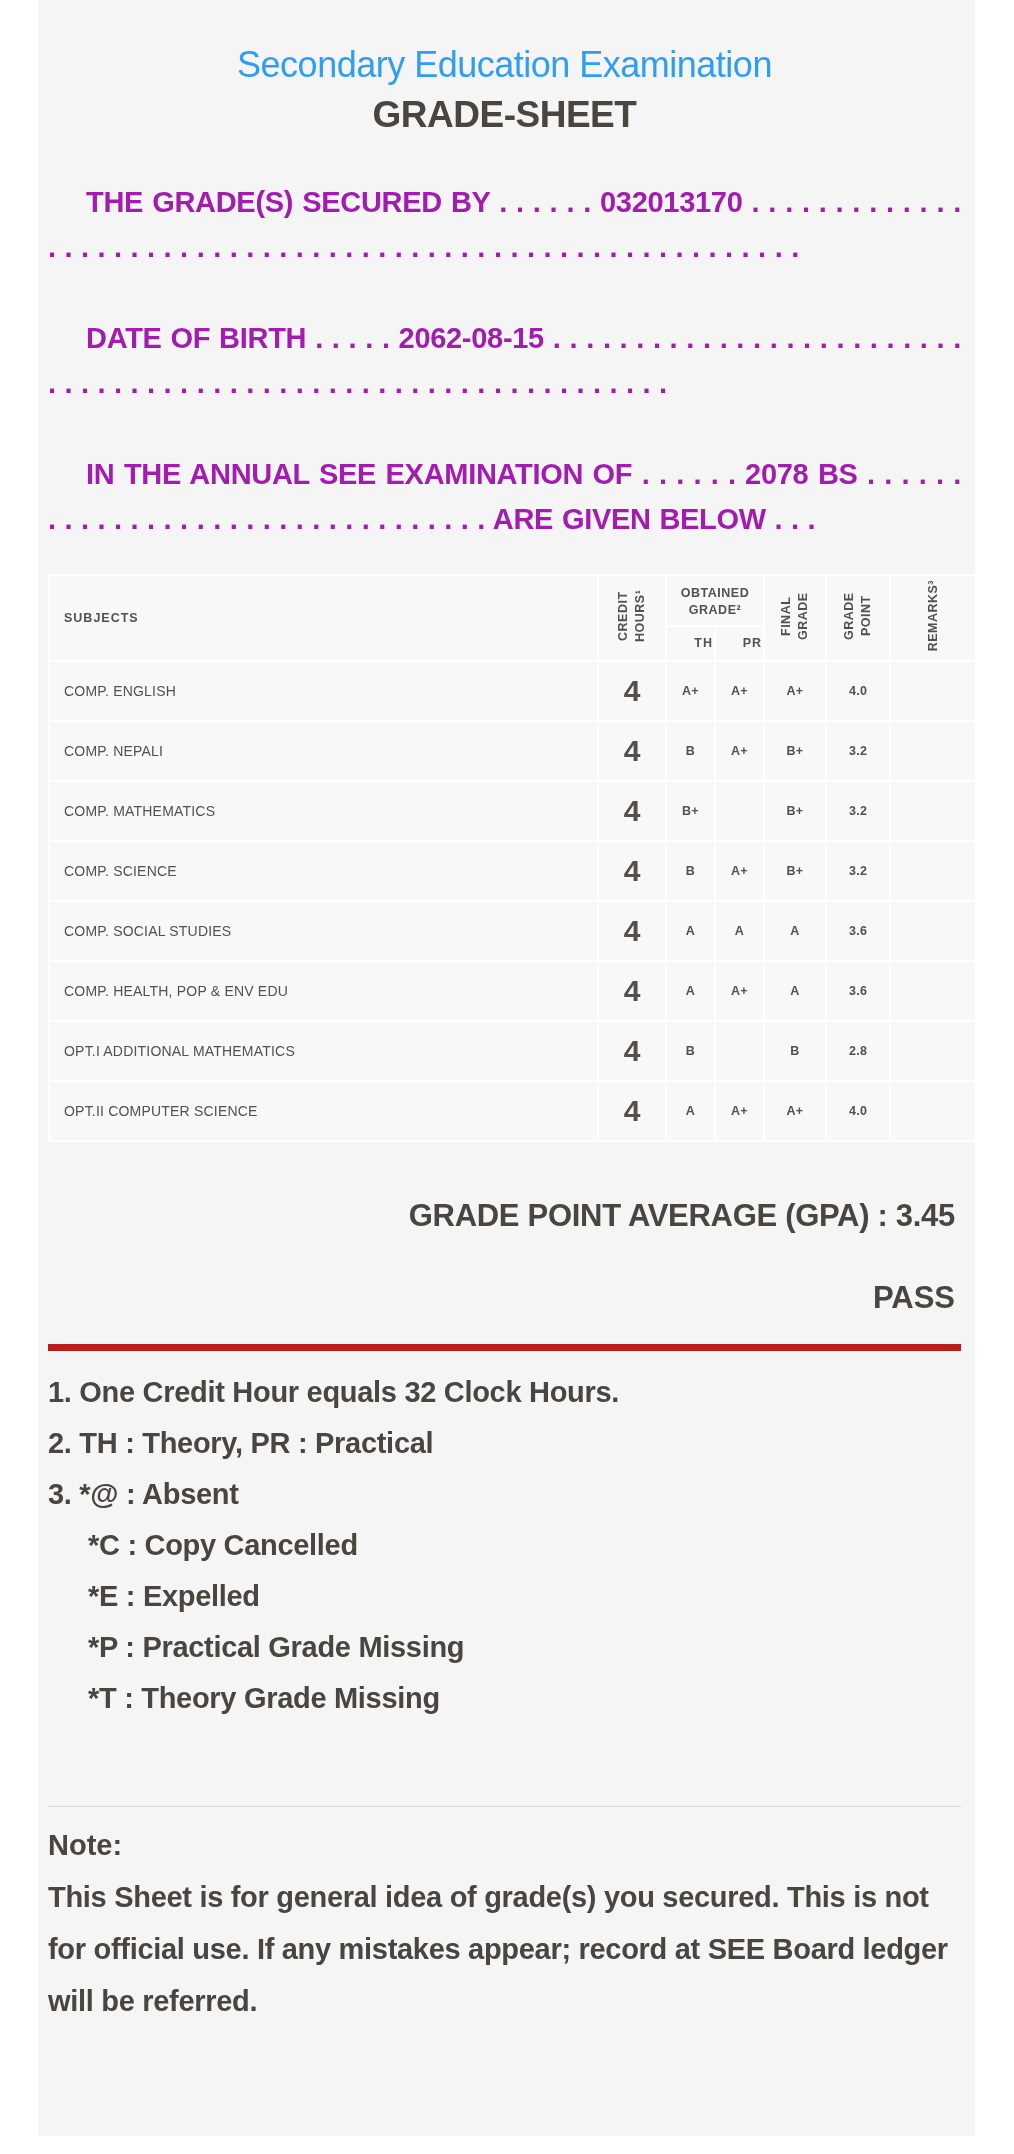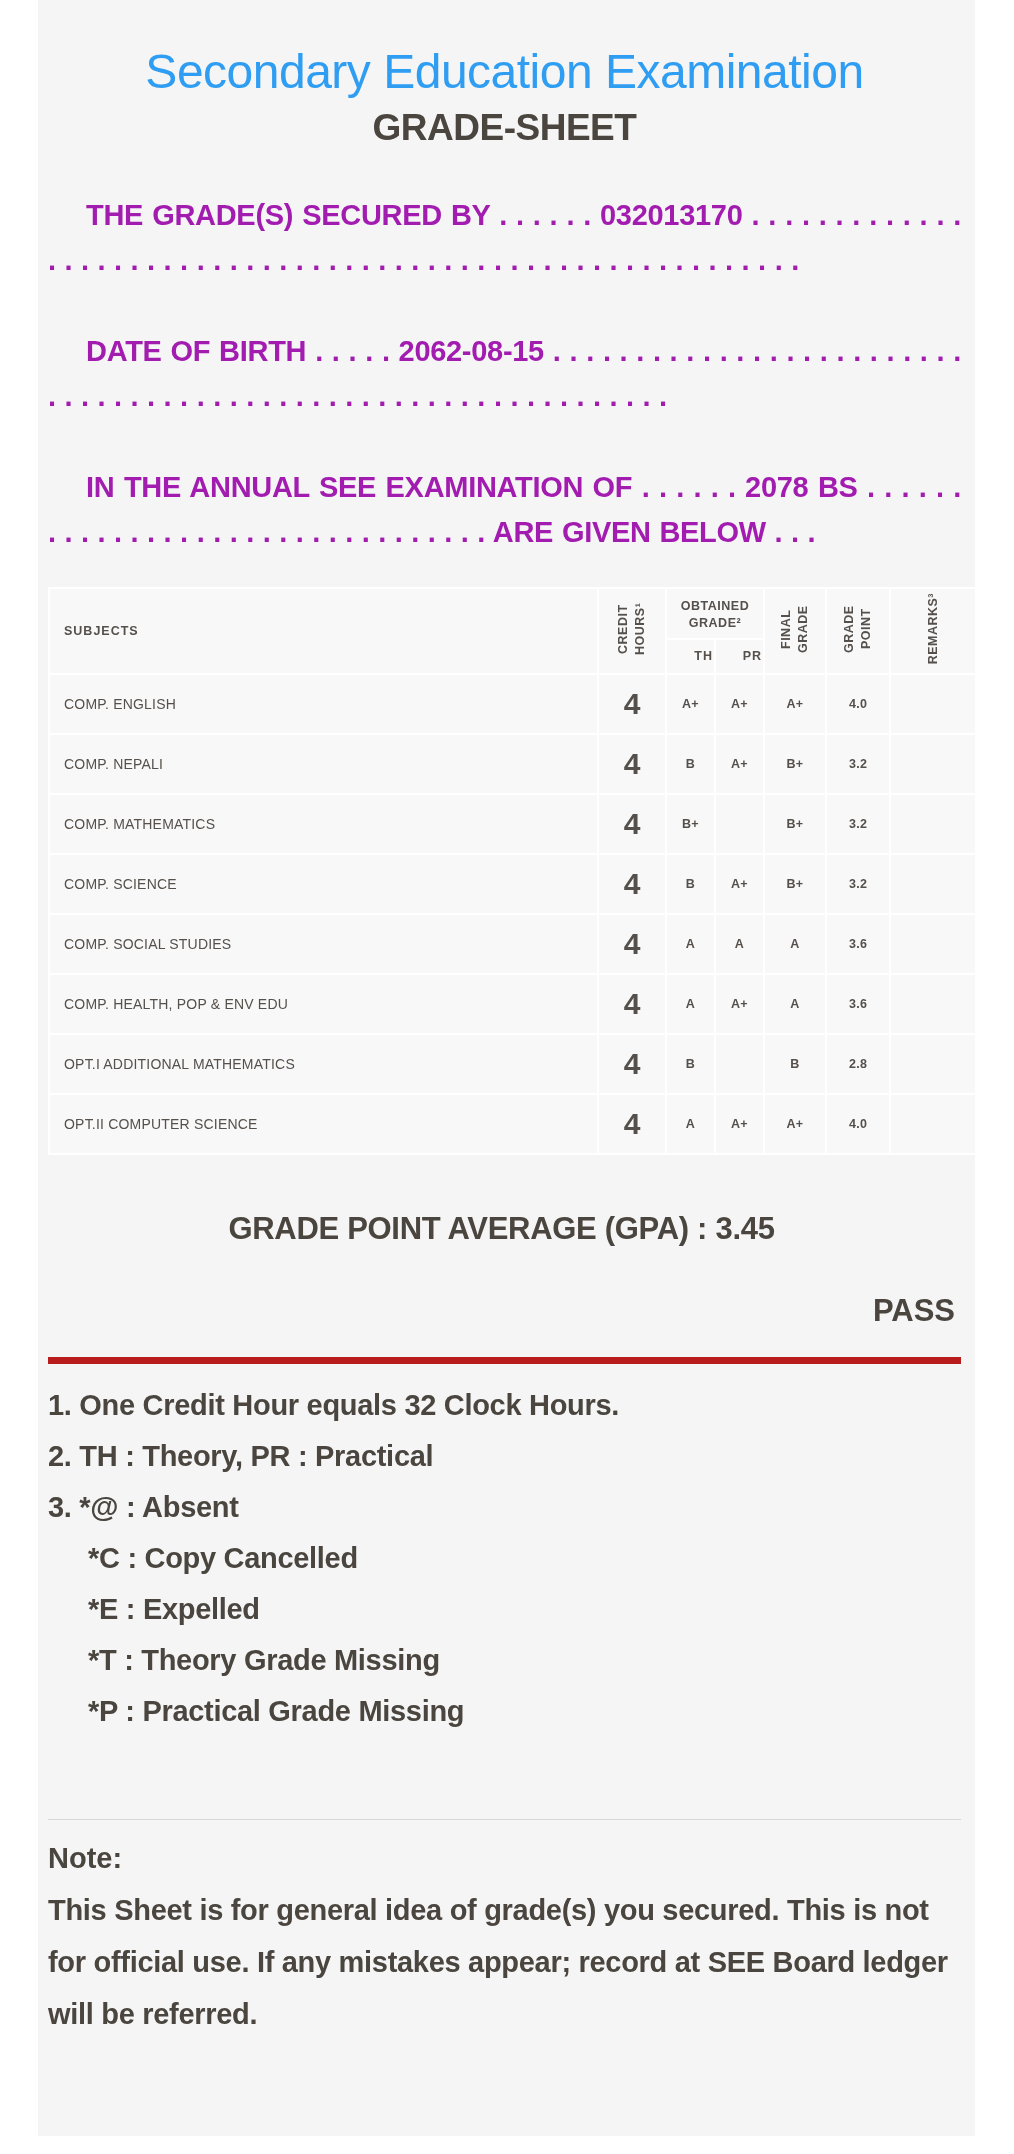--- a/index.html
+++ b/index.html
@@ -9,21 +9,21 @@
     font-family:"Liberation Sans", sans-serif; overflow:hidden; position:relative;
   }
   .panel {
     position:absolute; left:38px; top:0; width:937px; height:2136px;
     background:#f5f5f6;
   }
   .content { padding:24px 14px 0 10px; color:#4a453e; }
 
   h1.exam-title {
     margin:20px 0 8px; text-align:center; font-weight:400;
-    font-size:48px; letter-spacing:-0.5px; color:#2e9df2;
+    font-size:36px; letter-spacing:-0.5px; color:#2e9df2;
   }
   h2.sheet-title {
     margin:0 0 44px; text-align:center; font-weight:700;
     font-size:37px; letter-spacing:-0.5px; color:#4a453e;
   }
   p.fill-line {
     font-size:29px; font-weight:700; line-height:1.55; letter-spacing:-0.3px;
     text-align:justify; text-indent:38px; margin:0 0 46px; color:#a21caf;
     word-spacing:1px;
   }
@@ -44,21 +44,21 @@
     max-height:78px; line-height:1.35; white-space:normal; letter-spacing:0.5px;
   }
   th.obt-h { height:48px; text-align:center; letter-spacing:0.5px; line-height:1.4; padding:4px 6px 0; }
   th.sub-h { height:32px; text-align:right; }
   tbody td { height:58px; }
   td.subject { text-align:left; padding-left:14px; font-size:14px; font-weight:400; letter-spacing:0.2px; color:#55504b; }
   td.credit  { text-align:center; font-size:30px; font-weight:700; color:#4a453e; }
   td.grade   { text-align:center; font-size:12.5px; font-weight:700; letter-spacing:0.3px; }
 
   .gpa-line {
-    margin-top:56px; text-align:center; padding-right:6px;
+    margin-top:56px; text-align:right; padding-right:6px;
     font-size:31px; font-weight:700; letter-spacing:-0.3px; color:#4a453e;
   }
   .pass-line {
     margin-top:46px; text-align:right; padding:0 6px 28px 0;
     font-size:31px; font-weight:700; color:#4a453e;
     border-bottom:7px solid #b91c1c;
   }
   .footnotes { padding-top:16px; font-size:29px; font-weight:700; letter-spacing:-0.3px; }
   .footnote-line { line-height:51px; }
   .footnote-line.indent { padding-left:40px; }
@@ -193,22 +193,22 @@
     </div>
 
     <div class="pass-line">PASS</div>
 
     <div class="footnotes">
       <div class="footnote-line">1. One Credit Hour equals 32 Clock Hours.</div>
       <div class="footnote-line">2. TH : Theory, PR : Practical</div>
       <div class="footnote-line">3. *@ : Absent</div>
       <div class="footnote-line indent">*C : Copy Cancelled</div>
       <div class="footnote-line indent">*E : Expelled</div>
+      <div class="footnote-line indent">*P : Practical Grade Missing</div>
       <div class="footnote-line indent">*T : Theory Grade Missing</div>
-      <div class="footnote-line indent">*P : Practical Grade Missing</div>
     </div>
 
     <hr class="note-divider">
 
     <div class="note-heading">Note:</div>
     <div class="note-body">This Sheet is for general idea of grade(s) you secured. This is not for official use. If any mistakes appear; record at SEE Board ledger will be referred.</div>
 
   </div>
 </div>
 

